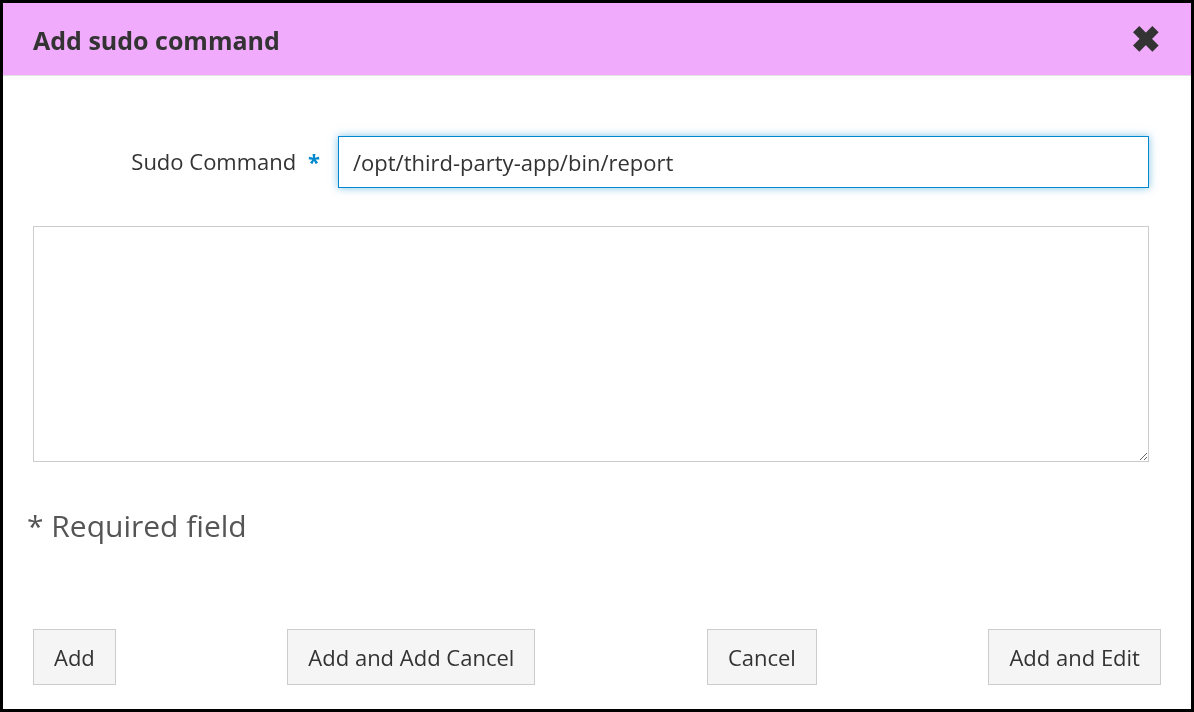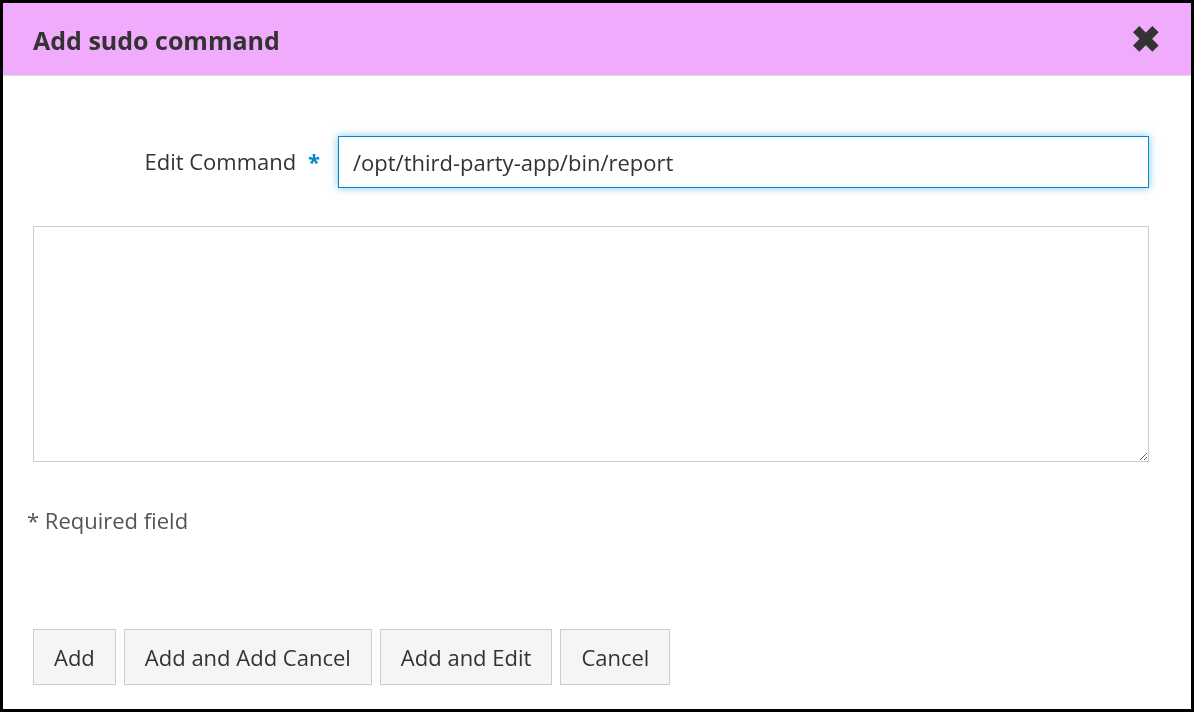--- a/index.html
+++ b/index.html
@@ -96,30 +96,30 @@
       font-size: 22px;
       padding: 10px 14px;
       border: 1px solid #ccc;
       outline: none;
       color: #333;
       font-family: inherit;
       resize: both;
     }
 
     .required-note {
-      font-size: 22px;
+      font-size: 30px;
       color: #555;
       margin-top: 16px;
       margin-left: -6px;
     }
 
     .modal-footer {
       padding: 20px 30px 24px 30px;
       display: flex;
-      justify-content: flex-start;
+      justify-content: space-between;
       gap: 8px;
     }
 
     .btn {
       background: #f5f5f5;
       border: 1px solid #ccc;
       padding: 12px 20px;
       font-size: 22px;
       color: #333;
       cursor: pointer;
@@ -133,38 +133,38 @@
 
   <div class="modal-header">
     <h2 class="modal-title">Add sudo command</h2>
     <span class="close-icon">✖</span>
   </div>
 
   <div class="modal-body">
 
     <div class="form-row">
       <label class="form-label">
-        <span>Edit Command</span>
+        <span>Sudo Command</span>
         <span class="required-star">*</span>
       </label>
       <div class="form-control">
         <input type="text" class="text-input" value="/opt/third-party-app/bin/report" style="">
       </div>
     </div>
 
     <div class="form-row">
       <div class="form-control">
         <textarea class="textarea-input" style=""></textarea>
       </div>
     </div>
 
     <div class="required-note">* Required field</div>
 
   </div>
 
   <div class="modal-footer">
     <button class="btn">Add</button>
     <button class="btn">Add and Add Cancel</button>
+    <button class="btn">Cancel</button>
     <button class="btn">Add and Edit</button>
-    <button class="btn">Cancel</button>
   </div>
 
 </div>
 
 </body></html>

